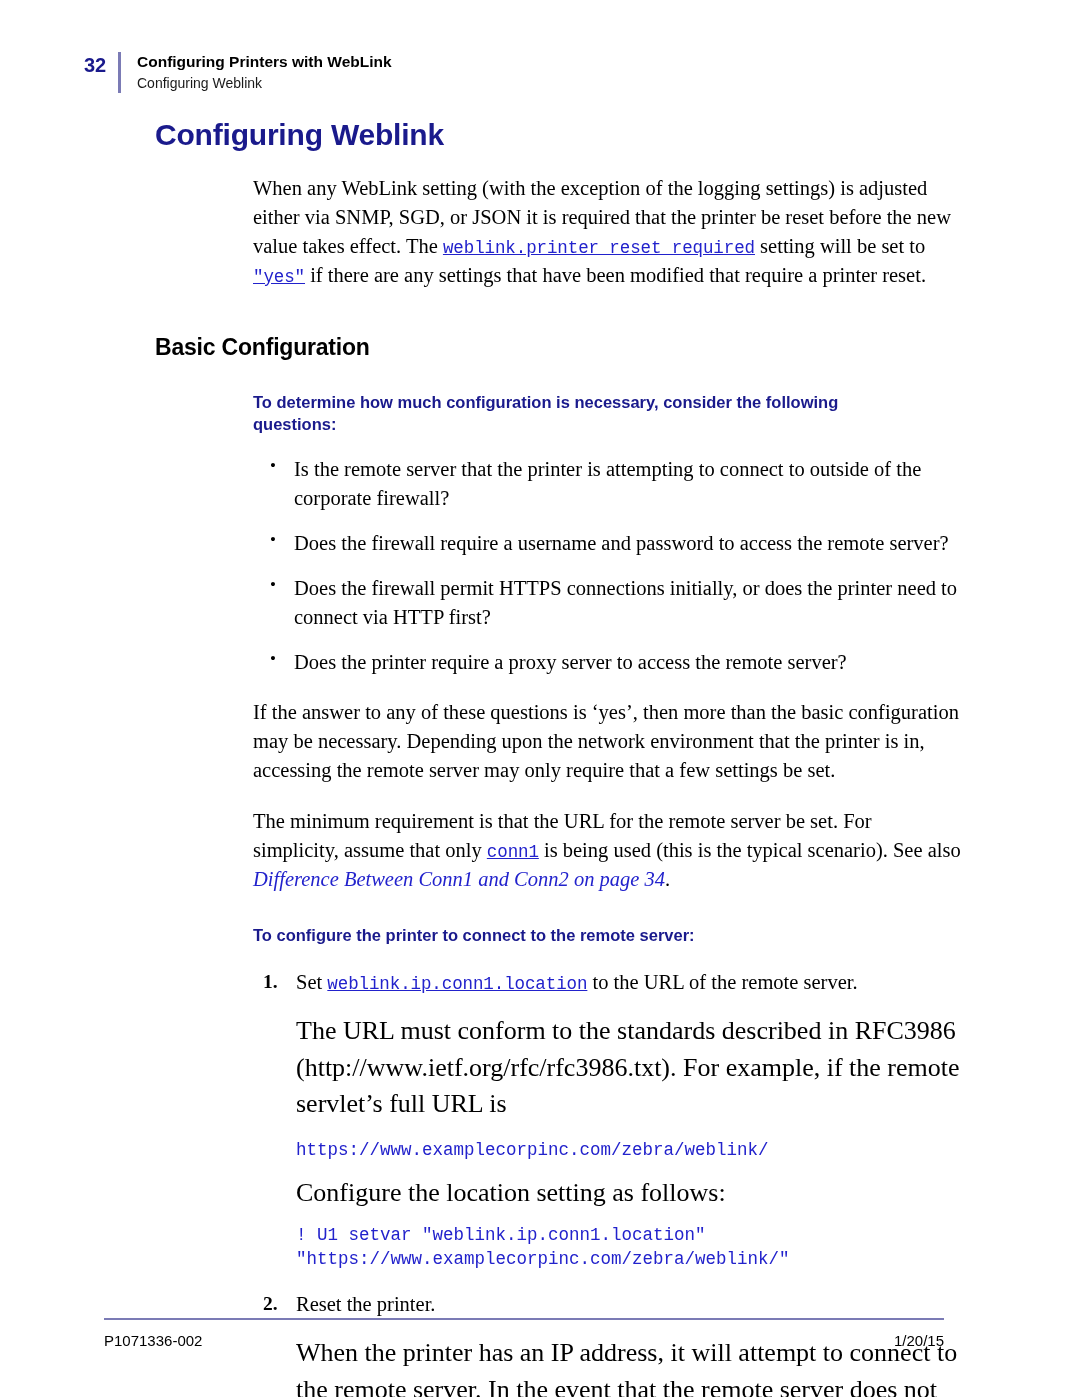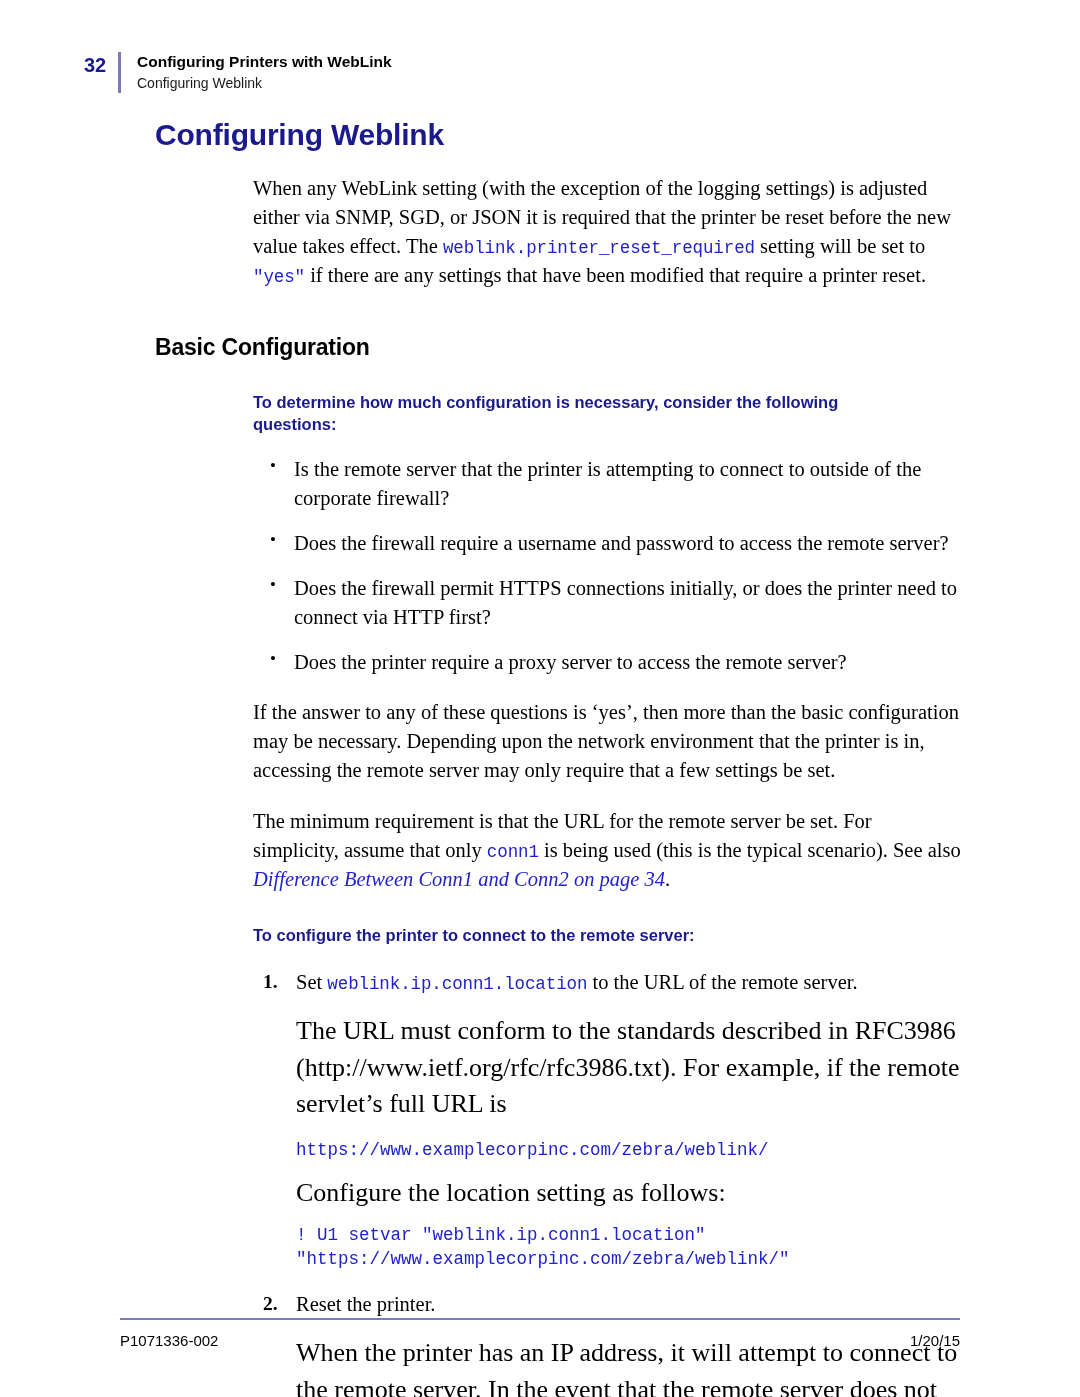--- a/index.html
+++ b/index.html
@@ -157,20 +157,21 @@
     line-height: 1.41;
   }
   .step-cont.gap { margin-top: 16px; }
 
   
   code, .code {
     font-family: "Liberation Mono", monospace;
     color: #2222cc;
     font-size: 17.5px;
     letter-spacing: -0.1px;
+    text-decoration: underline;
   }
   .codeblock {
     font-family: "Liberation Mono", monospace;
     color: #2222cc;
     font-size: 17.5px;
     line-height: 1.42;
     white-space: pre-wrap;
     word-break: break-all;
     margin: 11px 0 0 296px;
     width: 680px;
@@ -186,21 +187,21 @@
 
   .xref {
     color: #2222cc;
     font-style: italic;
     text-align: right;
   }
 
   
   .footer {
     position: absolute;
-    left: 120px;
+    left: 104px;
     top: 1318px;
     width: 840px;
   }
   .footer-rule {
     height: 2px;
     background: #7b7bb5;
     width: 100%;
   }
   .footer-row {
     display: flex;

